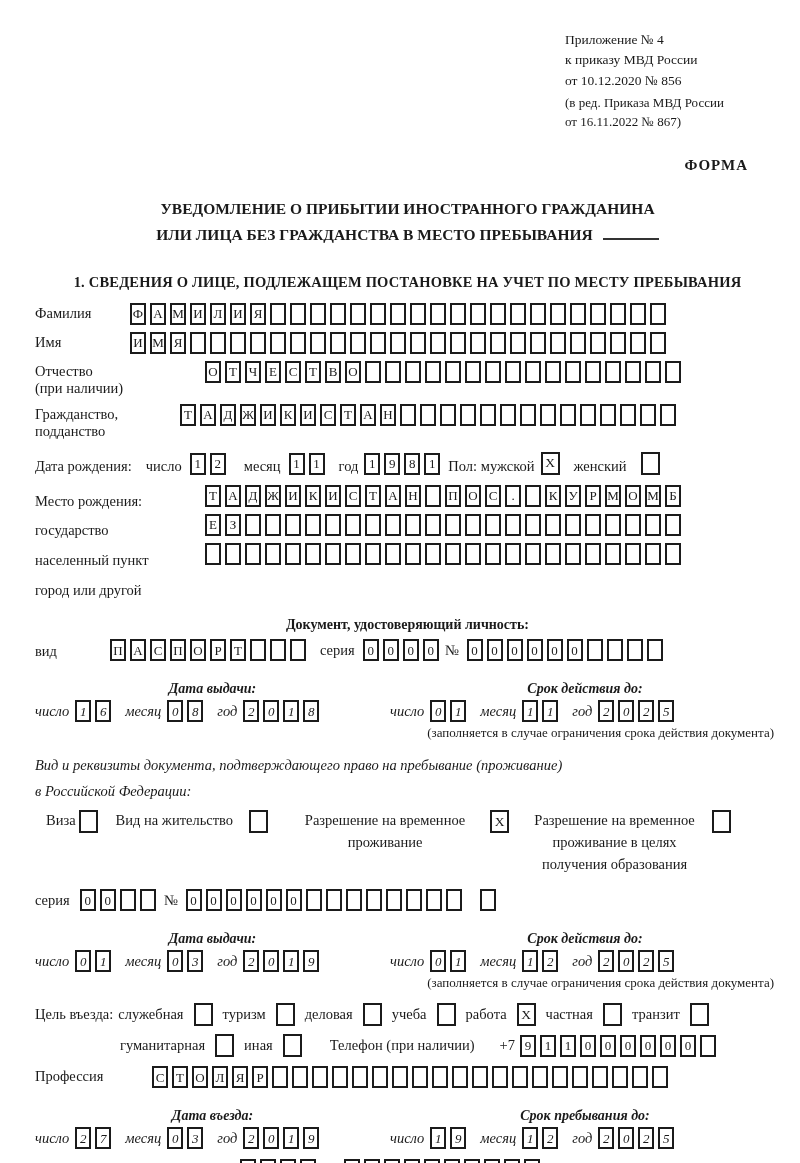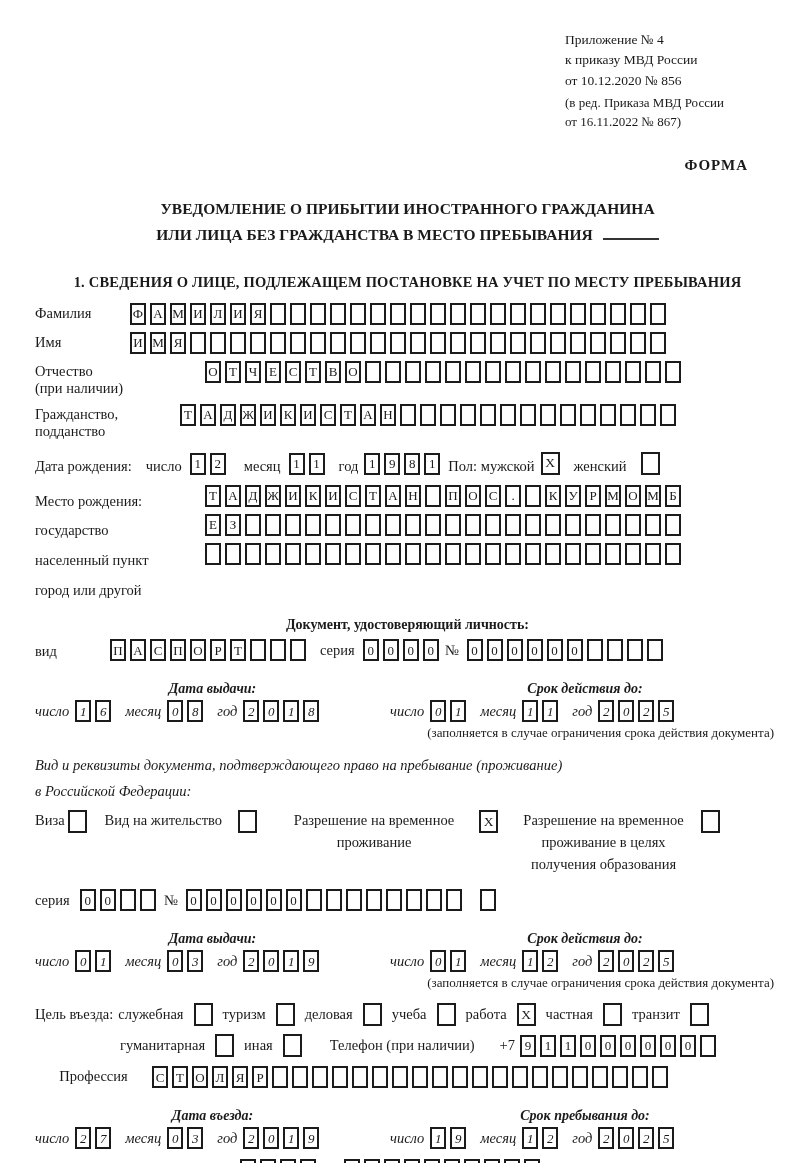--- a/index.html
+++ b/index.html
@@ -412,21 +412,21 @@
     </div>
   </div>
 </div>
 <div class="note">(заполняется в случае ограничения срока действия документа)</div>
 
 <div class="intro">
   <div>Вид и реквизиты документа, подтверждающего право на пребывание (проживание)</div>
   <div>в Российской Федерации:</div>
 </div>
 
-<div class="row" style="margin-top:6px;">
+<div class="row" style="margin-top:6px;margin-left:11px;">
   <div class="opt">
     <span class="olabel">Виза</span>
     <span class="checkbox" style="margin-left:3px;"></span>
   </div>
   <div class="opt" style="margin-left:18px;">
     <span class="olabel">Вид на жительство</span>
     <span class="checkbox" style="margin-left:16px;"></span>
   </div>
   <div class="opt" style="margin-left:22px;">
     <span class="opt-wrap w185">Разрешение на временное проживание</span>
@@ -547,21 +547,21 @@
       <span class="cell">0</span>
       <span class="cell">0</span>
       <span class="cell">0</span>
       <span class="cell">0</span>
       <span class="cell">0</span>
       <span class="cell">0</span>
       <span class="cell"></span>
     </div>
 </div>
 
-<div class="row" style="margin-top:9px;text-align:center;">
+<div class="row" style="margin-top:9px;">
   <div class="label lw117">Профессия</div>
   <div class="cells">
       <span class="cell">С</span>
       <span class="cell">Т</span>
       <span class="cell">О</span>
       <span class="cell">Л</span>
       <span class="cell">Я</span>
       <span class="cell">Р</span>
       <span class="cell"></span>
       <span class="cell"></span>

